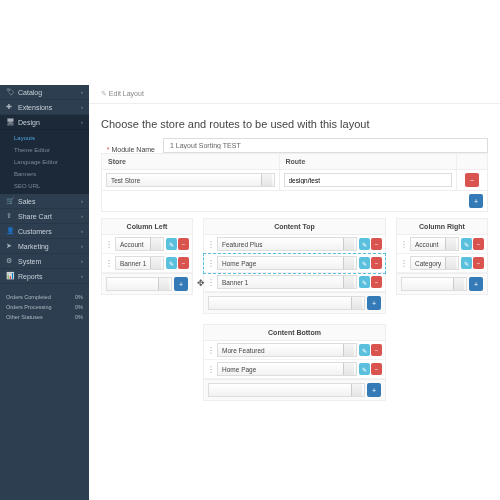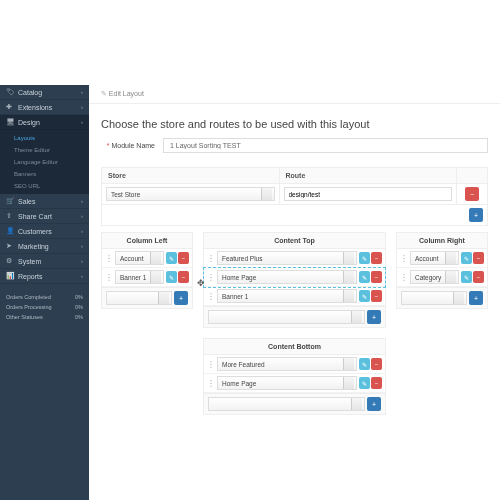--- a/index.html
+++ b/index.html
@@ -16,21 +16,21 @@
 .sub{background:#1c2938;padding:2px 0}
 .sub .sub-item{padding:3px 6px 3px 14px;color:#7a8a99;font-size:6px;cursor:pointer}
 .sub .sub-item.active{color:#4aa3df}
 .stats{margin-top:8px;padding:0 4px}
 .stat{font-size:5.5px;color:#aeb8c2;display:flex;justify-content:space-between;padding:2px 2px}
 .main{flex:1;background:#fff;overflow:auto}
 .crumb{padding:5px 12px;border-bottom:1px solid #eee;font-size:7px;color:#888}
 .crumb .home{opacity:.7}
 .content{padding:8px 12px}
 h2.section{font-size:11px;font-weight:400;color:#444;margin:6px 0 8px}
-.form-row{display:flex;align-items:center;margin-bottom:14px}
+.form-row{display:flex;align-items:flex-end;margin-bottom:0}
 .form-row .lab{width:62px;text-align:right;padding-right:8px;font-size:7px}
 .form-row .lab .req{color:#d9534f}
 .form-row input[type=text]{flex:1;height:15px;border:1px solid #ddd;padding:0 6px;font-size:7px;color:#666}
 .table{border:1px solid #eee;margin-bottom:6px}
 .table .thead{display:flex;background:#fafafa}
 .table .th{flex:1;padding:4px 6px;font-size:7px;font-weight:bold;color:#555;border-right:1px solid #eee}
 .table .th:last-child{border-right:none;flex:0 0 30px}
 .table .tr{display:flex;border-top:1px solid #eee}
 .table .td{flex:1;padding:3px 4px;border-right:1px solid #eee}
 .table .td:last-child{border-right:none;flex:0 0 30px;text-align:center}

